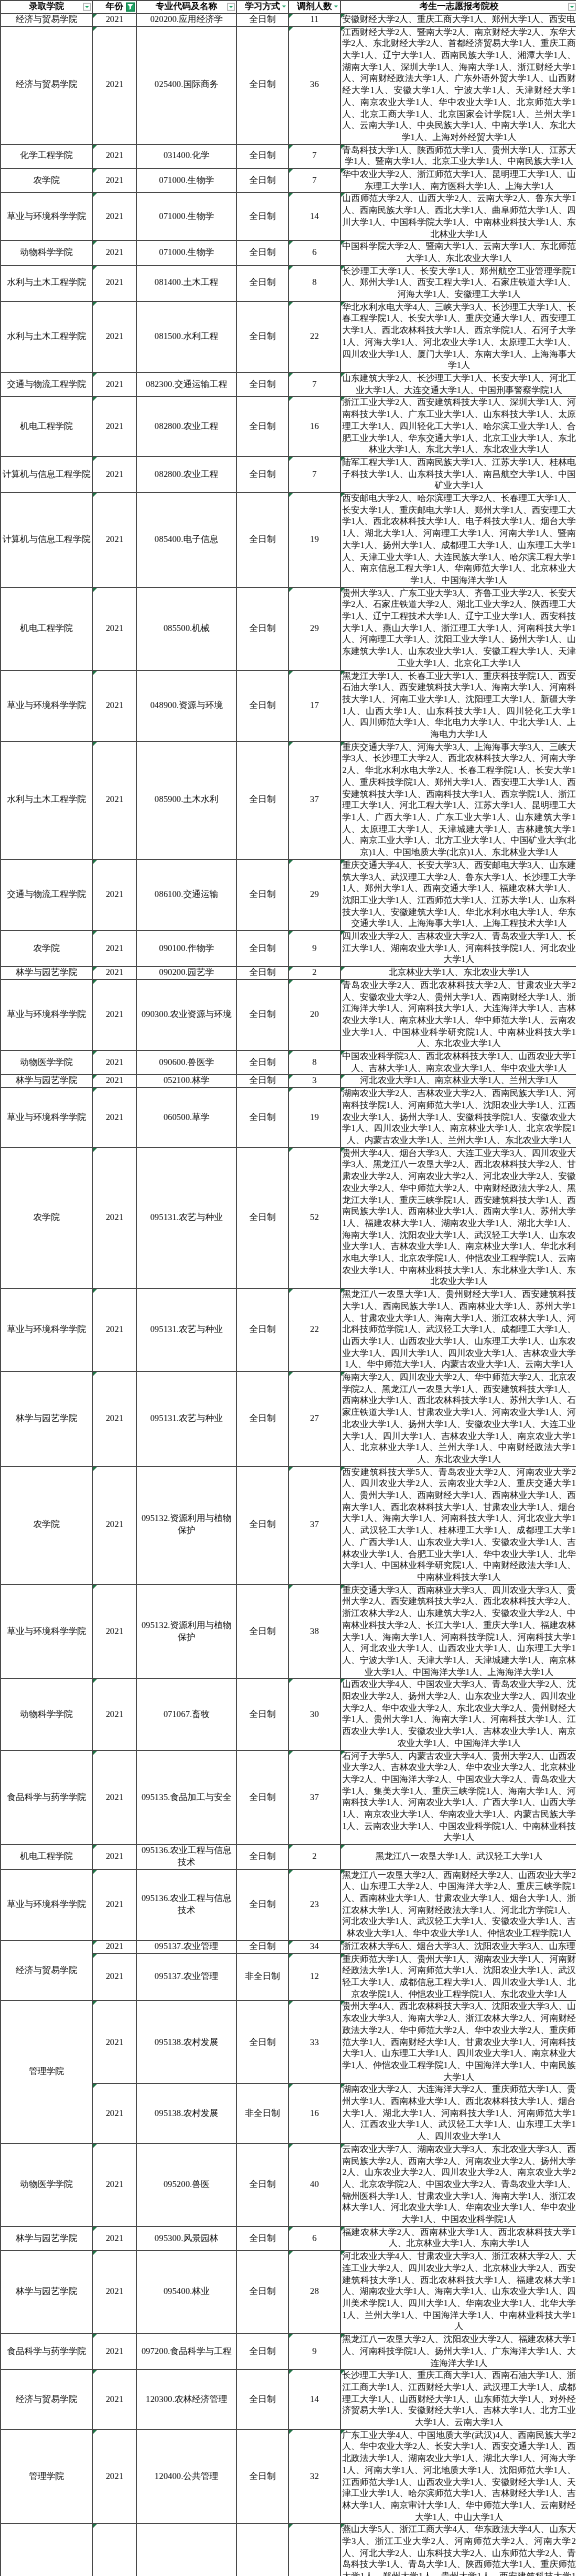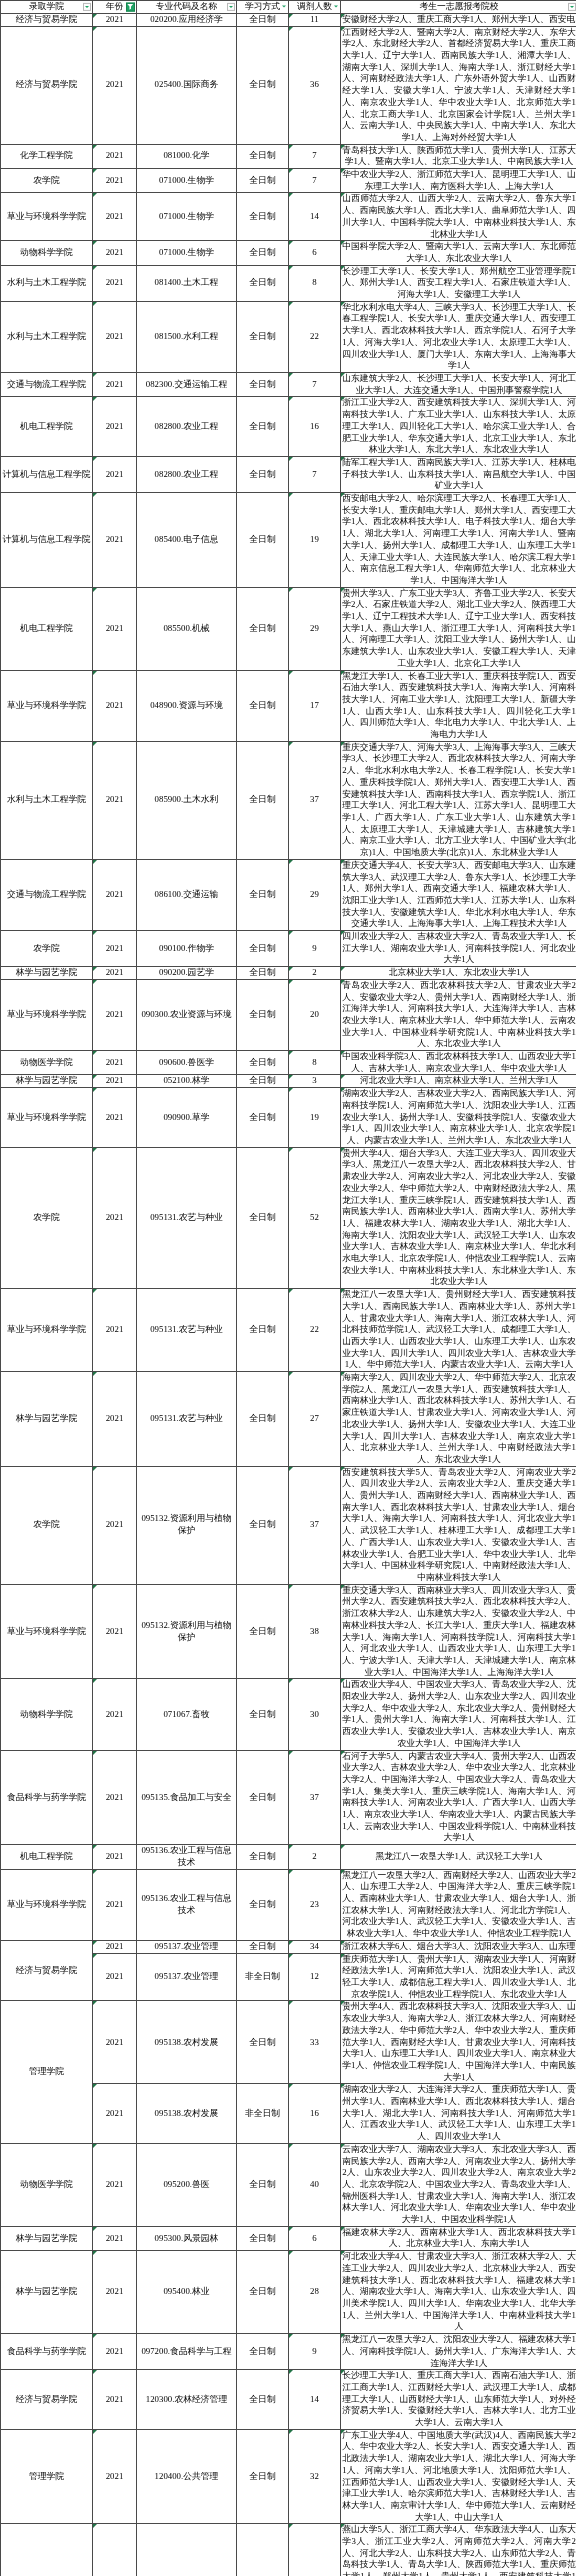--- a/index.html
+++ b/index.html
@@ -8,21 +8,21 @@
     --border:#4a4a4a;
     --text:#000000;
     --bg:#ffffff;
   }
   html,body{margin:0;padding:0;background:var(--bg);}
   body{font-family:"Liberation Serif","DejaVu Serif",serif;color:var(--text);}
   table{width:577px;table-layout:fixed;border-collapse:collapse;background:var(--bg);}
   col.c1{width:92px}col.c2{width:44px}col.c3{width:100px}
   col.c4{width:52px}col.c5{width:52px}col.c6{width:237px}
   th,td{border:0.6px solid var(--border);padding:0;vertical-align:middle;font-size:8.8px;line-height:11.7px;}
-  th{font-weight:normal;height:11.8px;position:relative;text-align:center;white-space:nowrap;overflow:hidden;}
+  th{font-weight:bold;height:11.8px;position:relative;text-align:center;white-space:nowrap;overflow:hidden;}
   td{position:relative;}
   td.c-college,td.c-year,td.c-major,td.c-mode,td.c-count{text-align:center;word-break:break-all;padding:0 0.6px;}
   td.c-schools{text-align:justify;text-align-last:center;word-break:break-all;padding:0 1.2px;margin-top:20px;}
   td.clip{white-space:nowrap;overflow:hidden;text-align:left;text-align-last:left;height:11.8px;padding:0 0 0 1.2px;}
   .flag-icon{position:absolute;top:0;left:0;width:0;height:0;
     border-top:4.1px solid var(--flag);border-right:4.1px solid transparent;}
   .filter-box,.filter-funnel,.filter-plain{
     position:absolute;top:50%;transform:translateY(-50%);
     display:flex;align-items:center;justify-content:center;cursor:pointer;}
   .filter-box{right:1.2px;width:8.2px;height:8.2px;background:#fdfdfd;border:0.6px solid #b9b9b9;padding:0;}
@@ -80,21 +80,21 @@
         <td class="c-college"><span>经济与贸易学院</span></td>
         <td class="c-year"><i class="flag-icon"></i><span>2021</span></td>
         <td class="c-major"><span>025400.国际商务</span></td>
         <td class="c-mode"><span>全日制</span></td>
         <td class="c-count"><i class="flag-icon"></i><span>36</span></td>
         <td class="c-schools"><i class="flag-icon"></i><span>江西财经大学2人、暨南大学2人、南京财经大学2人、东华大学2人、东北财经大学2人、首都经济贸易大学1人、重庆工商大学1人、辽宁大学1人、西南民族大学1人、湘潭大学1人、湖南大学1人、深圳大学1人、海南大学1人、浙江财经大学1人、河南财经政法大学1人、广东外语外贸大学1人、山西财经大学1人、安徽大学1人、宁波大学1人、天津财经大学1人、南京农业大学1人、华中农业大学1人、北京师范大学1人、北京工商大学1人、北京国家会计学院1人、兰州大学1人、云南大学1人、中央民族大学1人、中南大学1人、东北大学1人、上海对外经贸大学1人</span></td>
       </tr>
       <tr>
         <td class="c-college"><span>化学工程学院</span></td>
         <td class="c-year"><i class="flag-icon"></i><span>2021</span></td>
-        <td class="c-major"><span>081000.化学</span></td>
+        <td class="c-major"><span>031400.化学</span></td>
         <td class="c-mode"><span>全日制</span></td>
         <td class="c-count"><i class="flag-icon"></i><span>7</span></td>
         <td class="c-schools"><i class="flag-icon"></i><span>青岛科技大学1人、陕西师范大学1人、贵州大学1人、江苏大学1人、暨南大学1人、北京工业大学1人、中南民族大学1人</span></td>
       </tr>
       <tr>
         <td class="c-college"><span>农学院</span></td>
         <td class="c-year"><i class="flag-icon"></i><span>2021</span></td>
         <td class="c-major"><span>071000.生物学</span></td>
         <td class="c-mode"><span>全日制</span></td>
         <td class="c-count"><i class="flag-icon"></i><span>7</span></td>
@@ -232,21 +232,21 @@
         <td class="c-college"><span>林学与园艺学院</span></td>
         <td class="c-year"><i class="flag-icon"></i><span>2021</span></td>
         <td class="c-major"><span>052100.林学</span></td>
         <td class="c-mode"><span>全日制</span></td>
         <td class="c-count"><i class="flag-icon"></i><span>3</span></td>
         <td class="c-schools"><i class="flag-icon"></i><span>河北农业大学1人、南京林业大学1人、兰州大学1人</span></td>
       </tr>
       <tr>
         <td class="c-college"><span>草业与环境科学学院</span></td>
         <td class="c-year"><i class="flag-icon"></i><span>2021</span></td>
-        <td class="c-major"><span>090900.草学</span></td>
+        <td class="c-major"><span>060500.草学</span></td>
         <td class="c-mode"><span>全日制</span></td>
         <td class="c-count"><i class="flag-icon"></i><span>19</span></td>
         <td class="c-schools"><i class="flag-icon"></i><span>湖南农业大学2人、吉林农业大学2人、西南民族大学1人、河南科技学院1人、河南师范大学1人、沈阳农业大学1人、江西农业大学1人、扬州大学1人、安徽科技学院1人、安徽农业大学1人、四川农业大学1人、南京林业大学1人、北京农学院1人、内蒙古农业大学1人、兰州大学1人、东北农业大学1人</span></td>
       </tr>
       <tr>
         <td class="c-college"><span>农学院</span></td>
         <td class="c-year"><i class="flag-icon"></i><span>2021</span></td>
         <td class="c-major"><span>095131.农艺与种业</span></td>
         <td class="c-mode"><span>全日制</span></td>
         <td class="c-count"><i class="flag-icon"></i><span>52</span></td>

